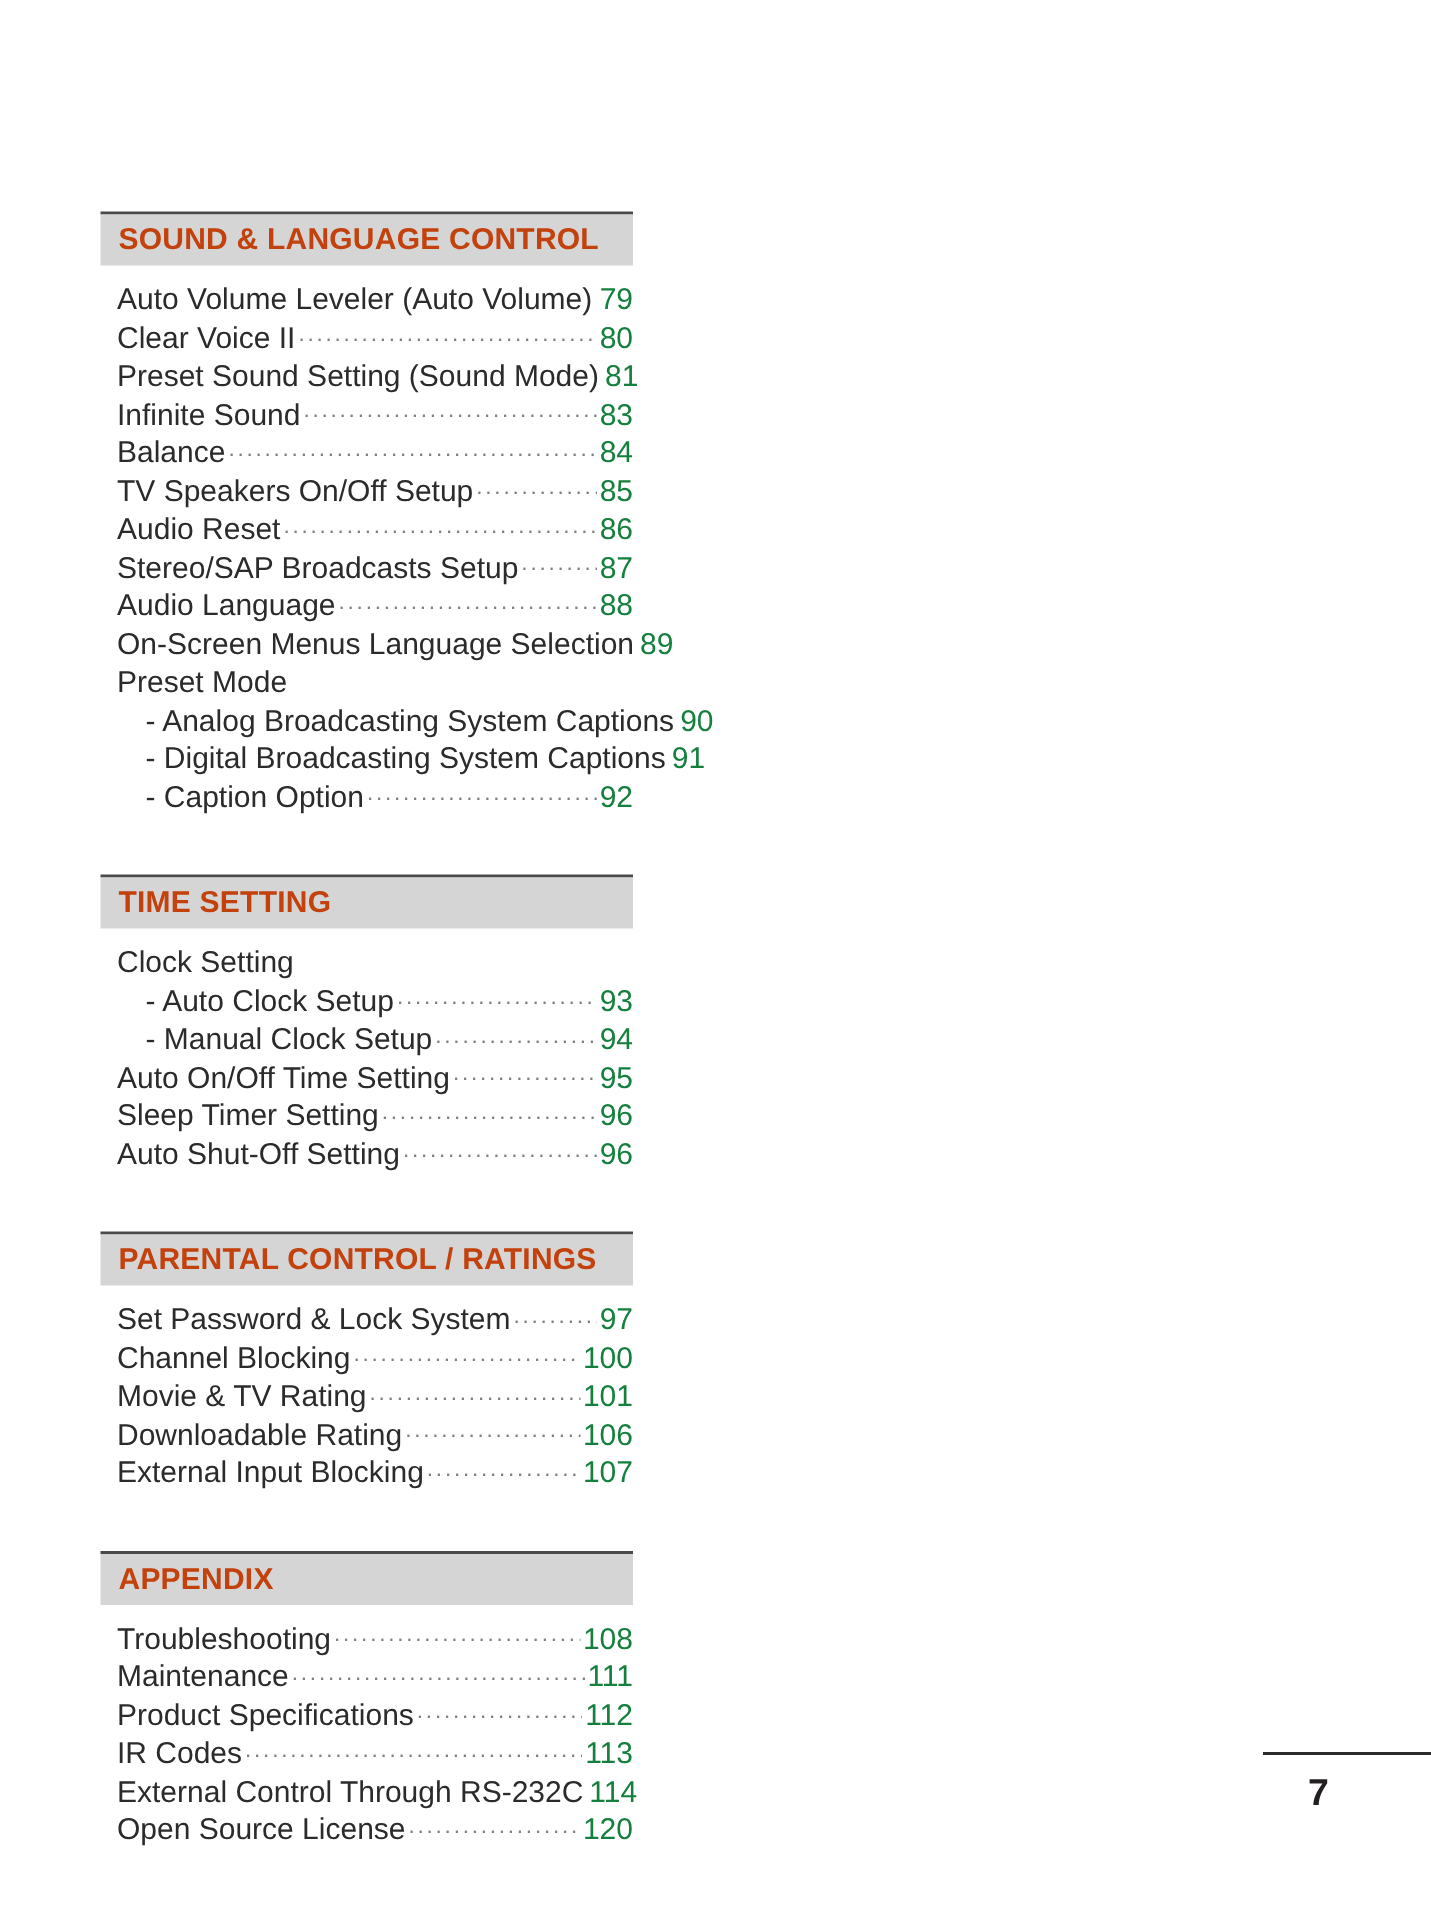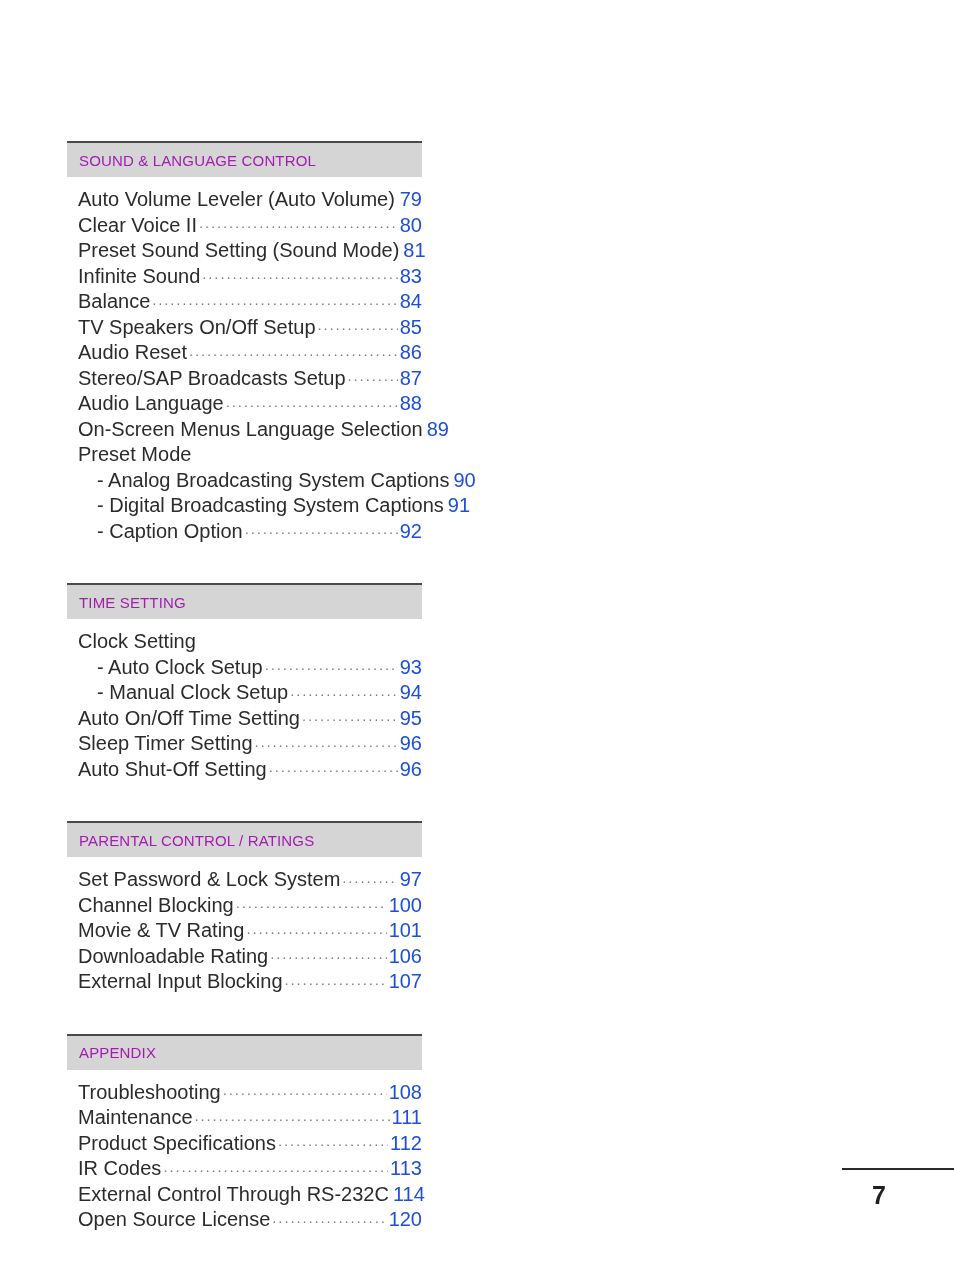--- a/index.html
+++ b/index.html
@@ -40,23 +40,23 @@
   .section-header {
     background: #d5d5d5;
     height: 34px;
     display: flex;
     align-items: center;
     padding-left: 12px;
     box-sizing: border-box;
   }
 
   .section-title {
-    color: #a21caf;
-    font-size: 15px;
-    font-weight: normal;
+    color: #c2410c;
+    font-size: 20px;
+    font-weight: bold;
     letter-spacing: 0.15px;
     line-height: 1;
     white-space: nowrap;
   }
 
   
   .entry-list {
     padding-top: 9px;
   }
 
@@ -102,21 +102,21 @@
     white-space: nowrap;
   }
 
   .entry.no-page .entry-leader::after {
     content: "";
   }
 
   .entry-page {
     flex: 0 0 auto;
     text-align: right;
-    color: #1d4ed8;
+    color: #15803d;
   }
 
   
   .entry.no-page .entry-leader {
     margin: 0;
   }
 
   
   .page-footer {
     position: absolute;

